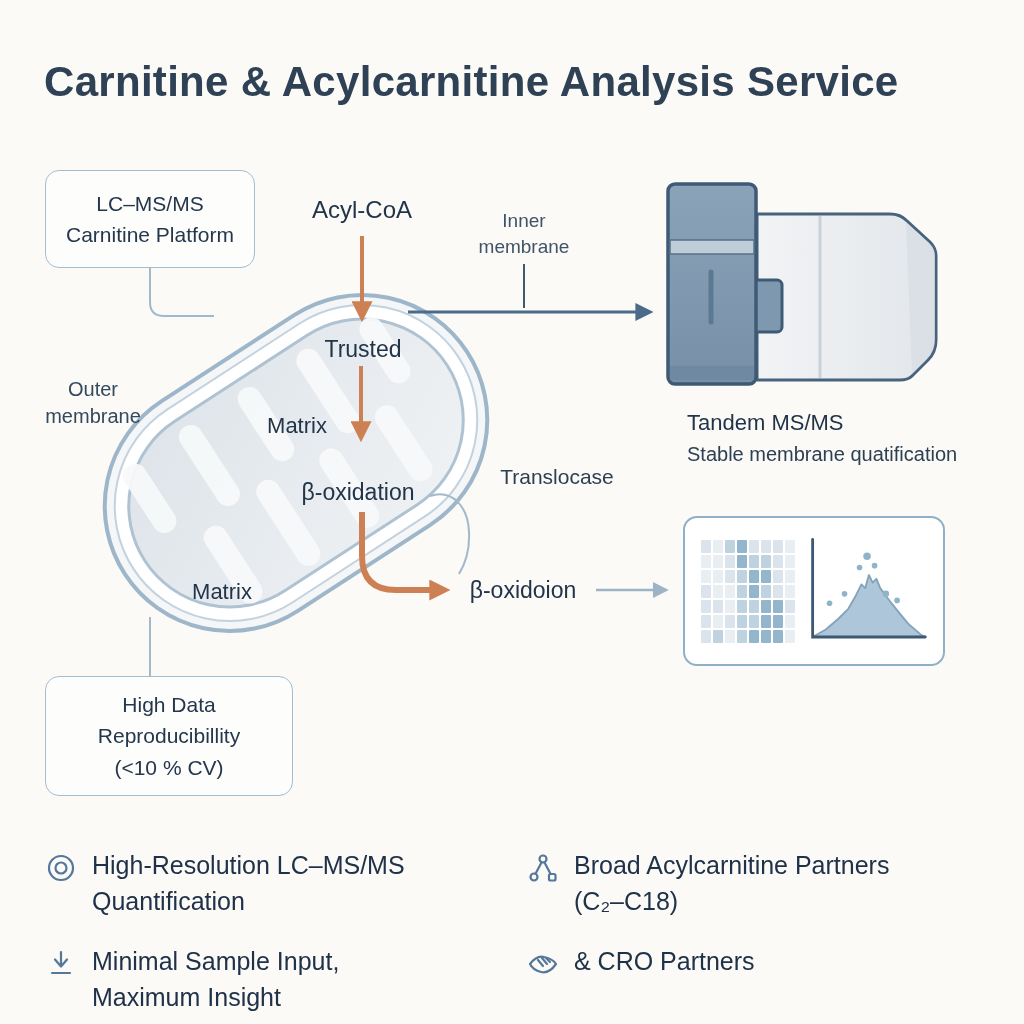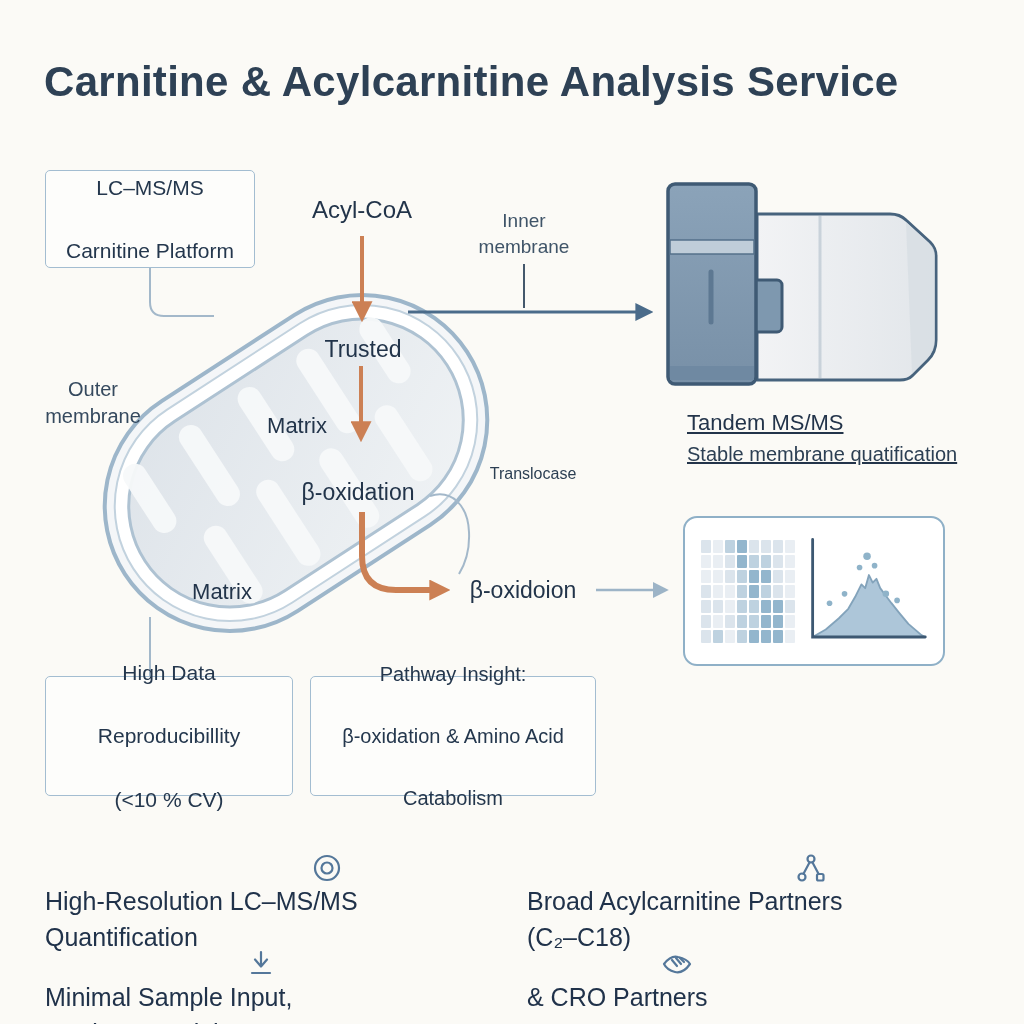--- a/index.html
+++ b/index.html
@@ -8,52 +8,52 @@
     --arrow-blue:#4a6b8a; --instrument-dark:#7e98af; --instrument-light:#eceef0;
   }
   *{margin:0;padding:0;box-sizing:border-box;}
   html,body{width:1024px;height:1024px;}
   body{font-family:"Liberation Sans","DejaVu Sans",sans-serif;background:var(--background);}
   .canvas{position:relative;width:1024px;height:1024px;background:var(--background);overflow:hidden;}
   .page-title{position:absolute;left:44px;top:58px;width:950px;font-size:42px;font-weight:600;
     letter-spacing:.3px;color:var(--ink);}
   svg.diagram{position:absolute;left:0;top:0;}
   
-  .callout{position:absolute;border:1.6px solid var(--box-border);border-radius:5px;
+  .callout{position:absolute;border:1.6px solid var(--box-border);border-radius:14px;
     background:rgba(255,255,255,.55);display:flex;flex-direction:column;justify-content:center;
-    align-items:center;text-align:center;color:#24374d;line-height:1.5;gap:32px;}
+    align-items:center;text-align:center;color:#24374d;line-height:1.5;}
   .callout .bx-line{font-size:21px;font-weight:500;}
   #box-platform{left:45px;top:170px;width:210px;height:98px;}
   #box-repro{left:45px;top:676px;width:248px;height:120px;}
   #box-pathway{left:310px;top:676px;width:286px;height:120px;}
   #box-pathway .bx-line{font-size:20px;}
   
   .lbl{position:absolute;color:#22344a;white-space:nowrap;transform:translateX(-50%);}
   .lbl-acylcoa{left:362px;top:196px;font-size:24px;font-weight:500;}
   .lbl-acylcooa{left:363px;top:336px;font-size:23px;}
   .lbl-matrix-up{left:297px;top:413px;font-size:22px;}
   .lbl-boxidation{left:358px;top:479px;font-size:23px;font-weight:500;}
   .lbl-matrix-low{left:222px;top:579px;font-size:22px;}
-  .lbl-translocase{left:533px;top:465px;font-size:16px;color:#2c3f53;}
+  .lbl-translocase{left:557px;top:465px;font-size:21px;color:#2c3f53;}
   .lbl-boxidoion{left:523px;top:577px;font-size:23px;font-weight:500;}
   .lbl-stack{position:absolute;text-align:center;color:#3f5468;font-size:19px;line-height:1.35;
     transform:translateX(-50%);}
   .lbl-inner{left:524px;top:208px;}
   .lbl-outer{left:93px;top:376px;font-size:20px;color:#35495e;}
-  .instr-caption{position:absolute;left:687px;top:410px;color:#23344a;text-decoration:underline;}
+  .instr-caption{position:absolute;left:687px;top:410px;color:#23344a;}
   .instr-caption .cap-title{font-size:22px;font-weight:500;}
   .instr-caption .cap-sub{font-size:20px;margin-top:7px;color:#2c3f53;font-weight:400;}
   
   .chart-box{position:absolute;left:683px;top:516px;width:262px;height:150px;
     border:2px solid #8fb0c7;border-radius:14px;background:#fff;display:flex;align-items:center;
     gap:12px;padding:14px 14px 14px 16px;}
   .hm-grid{display:grid;grid-template-columns:repeat(8,10px);gap:2px;}
   .hm-cell{width:10px;height:13px;border-radius:1px;}
   
-  .feature{position:absolute;display:flex;align-items:flex-end;flex-direction:column;}
+  .feature{position:absolute;display:flex;align-items:flex-start;}
   .feature .f-icon{width:32px;height:32px;margin-right:15px;margin-top:4px;flex:0 0 32px;}
   .feature .f-text{font-size:25px;line-height:1.42;color:#20324a;font-weight:500;white-space:nowrap;}
   #feat-0{left:45px;top:848px;} #feat-1{left:527px;top:848px;}
   #feat-2{left:45px;top:944px;} #feat-3{left:527px;top:944px;}
   .icon-stroke{stroke:#54779a;stroke-width:2.2;fill:none;stroke-linecap:round;stroke-linejoin:round;}
   
   .connector{stroke:#a3b8ca;stroke-width:2;fill:none;}
   .leader-dark{stroke:#44586c;stroke-width:2;fill:none;}
   .orange-line{stroke:var(--arrow-orange);fill:none;}
   .fill-orange{fill:var(--arrow-orange);}
@@ -138,25 +138,20 @@
 
   <div class="callout" id="box-platform">
     <div class="bx-line">LC–MS/MS</div>
     <div class="bx-line">Carnitine Platform</div>
   </div>
   <div class="callout" id="box-repro">
     <div class="bx-line">High Data</div>
     <div class="bx-line">Reproducibillity</div>
     <div class="bx-line">(&lt;10 % CV)</div>
   </div>
-  <div class="callout" id="box-pathway">
-    <div class="bx-line">Pathway Insight:</div>
-    <div class="bx-line">β-oxidation &amp; Amino Acid</div>
-    <div class="bx-line">Catabolism</div>
-  </div>
 
   <div class="lbl lbl-acylcoa">Acyl-CoA</div>
   <div class="lbl-stack lbl-inner">
     <div>Inner</div>
     <div>membrane</div>
   </div>
   <div class="lbl-stack lbl-outer">
     <div>Outer</div>
     <div>membrane</div>
   </div>

